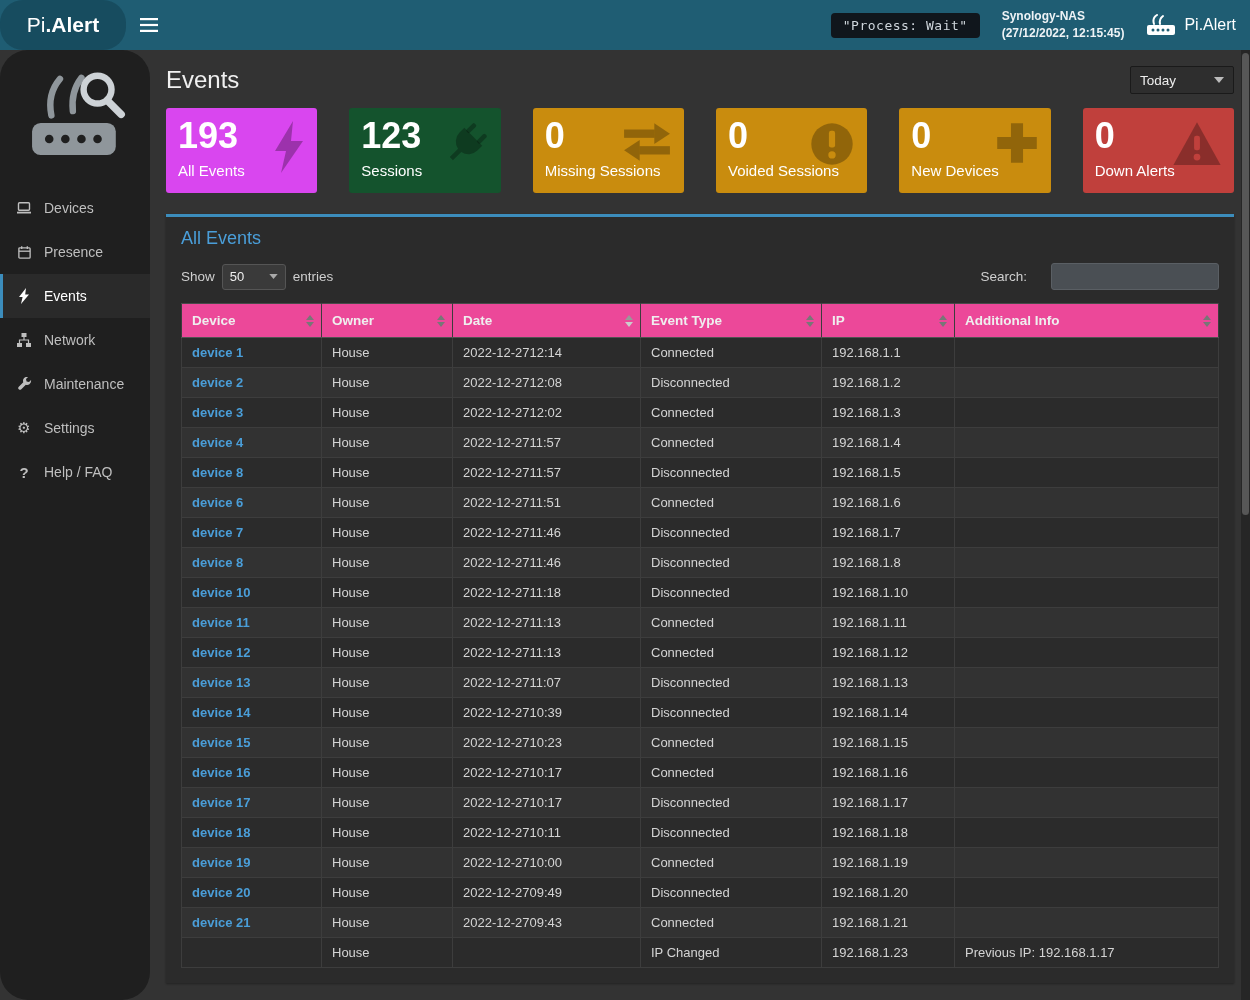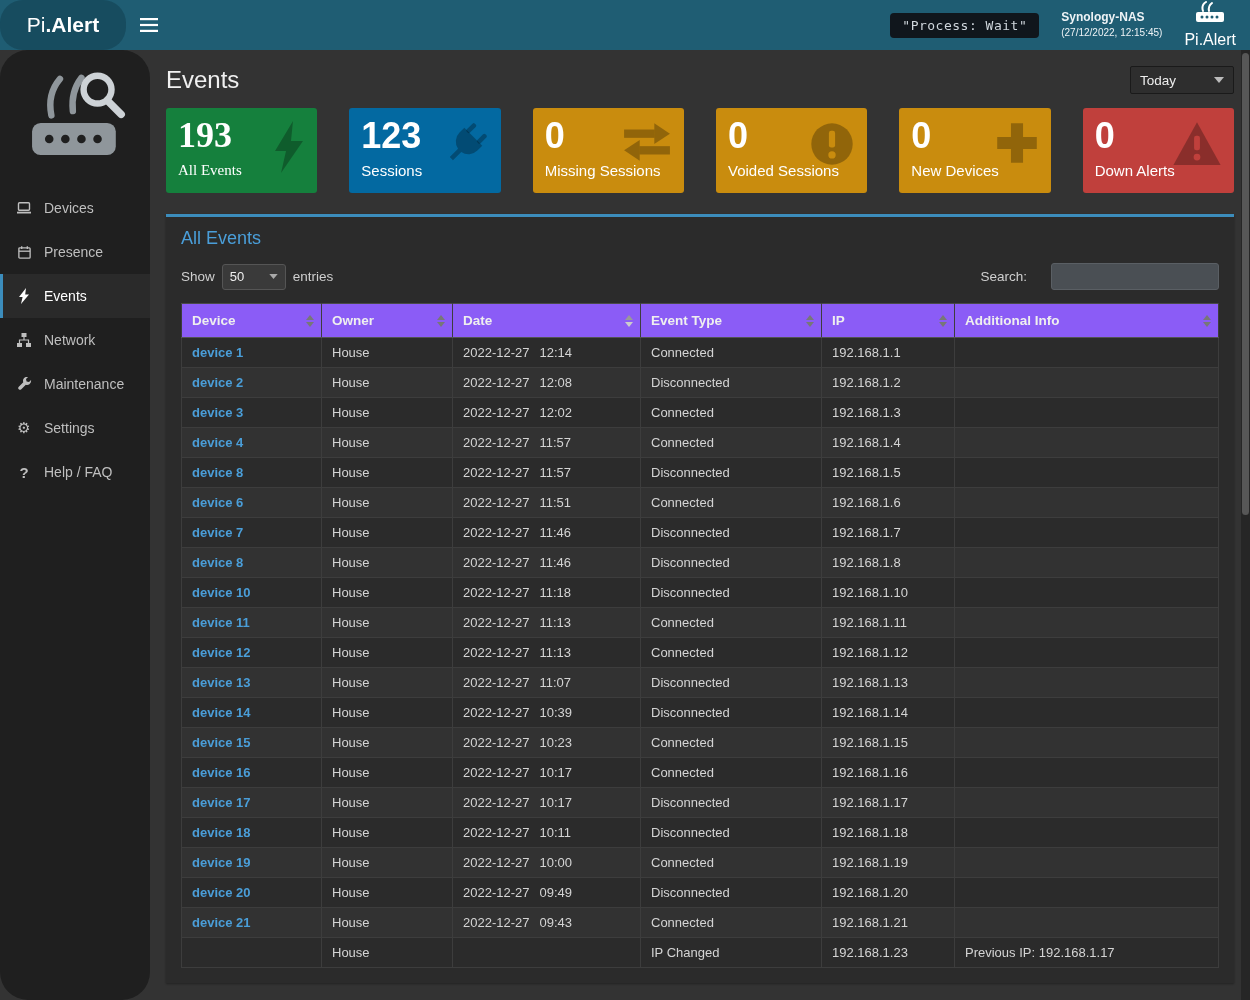--- a/index.html
+++ b/index.html
@@ -15,22 +15,22 @@
   .brand b { font-weight:bold; }
   .hamburger { width:46px; background:transparent; border:none; cursor:pointer; display:flex; align-items:center; justify-content:center; }
   .nav-right { margin-left:auto; display:flex; align-items:center; gap:22px; padding-right:14px; }
   .process-badge {
     font-family:"DejaVu Sans Mono","Liberation Mono",monospace;
     background:#10161c; color:#cfd6dc; font-size:13px;
     padding:5px 12px; border-radius:4px; letter-spacing:0.5px;
   }
   .host-info { color:#eef3f6; line-height:1.45; text-align:left; }
   .host-info .hname { font-size:12px; font-weight:bold; }
-  .host-info .hdate { font-size:10px; }
-  .nav-app { color:#fff; font-size:16px; display:flex; align-items:center; gap:8px;flex-direction:column; }
+  .host-info .hdate { font-size:12px;font-weight:bold; }
+  .nav-app { color:#fff; font-size:16px; display:flex; align-items:center; gap:8px; }
   
   .sidebar { position:fixed; top:50px; left:0; bottom:0; width:150px; background:#1f1f1f; z-index:10;border-radius:28px; }
   .logo-wrap { padding:16px 0 18px; display:flex; justify-content:center; }
   .menu-item {
     display:flex; align-items:center; gap:11px; height:44px; padding:0 12px;
     color:#bfbfbf; font-size:14px; cursor:pointer; border-left:3px solid transparent;
   }
   .menu-item.active { background:#2a2a2a; color:#fff; border-left-color:#3c8dbc; }
   .menu-item .mi { width:18px; display:inline-flex; justify-content:center; align-items:center; font-size:15px; }
   
@@ -41,22 +41,22 @@
     width:104px; height:28px; background:#2e2e2e; border:1px solid #1a1a1a;
     border-radius:2px; display:flex; align-items:center; justify-content:space-between;
     padding:0 9px; color:#eee; font-size:13.5px; cursor:pointer;
   }
   
   .cards { display:flex; gap:32px; margin-top:8px; }
   .card { flex:1; height:85px; border-radius:3px; position:relative; padding:9px 12px; color:#fff; cursor:pointer; overflow:hidden; }
   .card .value { font-size:36px; font-weight:bold; line-height:1.05; }
   .card .label { font-size:15px; margin-top:7px; white-space:nowrap; }
   .card-icon { position:absolute; right:12px; top:13px; color:rgba(0,0,0,0.28); }
-  .c-blue  { background:#15803d;font-family:Liberation Serif, serif; }
-  .c-green { background:#0369a1; }
+  .c-blue  { background:#d946ef; }
+  .c-green { background:#14532d; }
   .c-amber { background:#c98c0e; }
   .c-red   { background:#c0403c; }
   
   .panel { margin-top:21px; background:#2b2b2b; border-top:3px solid #3c8dbc; box-shadow:0 1px 2px rgba(0,0,0,0.35); }
   .panel-title { color:#4a9ed9; font-size:18px; padding:11px 15px 8px; }
   .panel-body { padding:0 15px 15px; }
   .controls { display:flex; justify-content:space-between; align-items:center; padding:6px 0 13px; font-size:13.5px; color:#cfcfcf; }
   .length { display:flex; align-items:center; }
   .mini-select {
     width:64px; height:26px; margin:0 7px; background:#3a3a3a; border:1px solid #555;
@@ -67,28 +67,28 @@
   .search-input {
     width:168px; height:27px; background:#4a4f54; border:1px solid #5a5f64;
     border-radius:3px; color:#eee; padding:0 8px; font-size:13px; outline:none;
   }
   
   table { width:100%; border-collapse:collapse; font-size:13px; table-layout:fixed; }
   th, td { border:1px solid #3d3d3d; }
   th {
     text-align:left; padding:9px 10px; color:#efefef; font-size:13.5px;
     position:relative; cursor:pointer; border-bottom-color:#525252; border-top-color:#4a4a4a;
-    background:#8b5cf6;
+    background:#ec4899;
   }
   th .sort { position:absolute; right:7px; top:50%; transform:translateY(-50%); display:inline-flex; flex-direction:column; gap:2px; }
   td { padding:7px 10px; color:#d4d4d4; overflow:hidden; white-space:nowrap; }
   tbody tr:nth-child(even) { background:#323232; }  
   tbody tr:nth-child(odd)  { background:#2b2b2b; }
   .device-link { color:#4a9ed9; font-weight:bold; text-decoration:none; cursor:pointer; }
-  .t-time { margin-left:10px; }
+  .t-time { }
   
   .vscroll { position:fixed; right:0; top:50px; bottom:0; width:9px; background:#262626; z-index:30; }
   .vscroll .thumb { position:absolute; top:3px; left:1px; width:7px; height:462px; background:#575757; border-radius:4px; }
   svg { display:block; }
 </style>
 </head>
 <body>
 
 <header class="navbar">
   <div class="brand">

